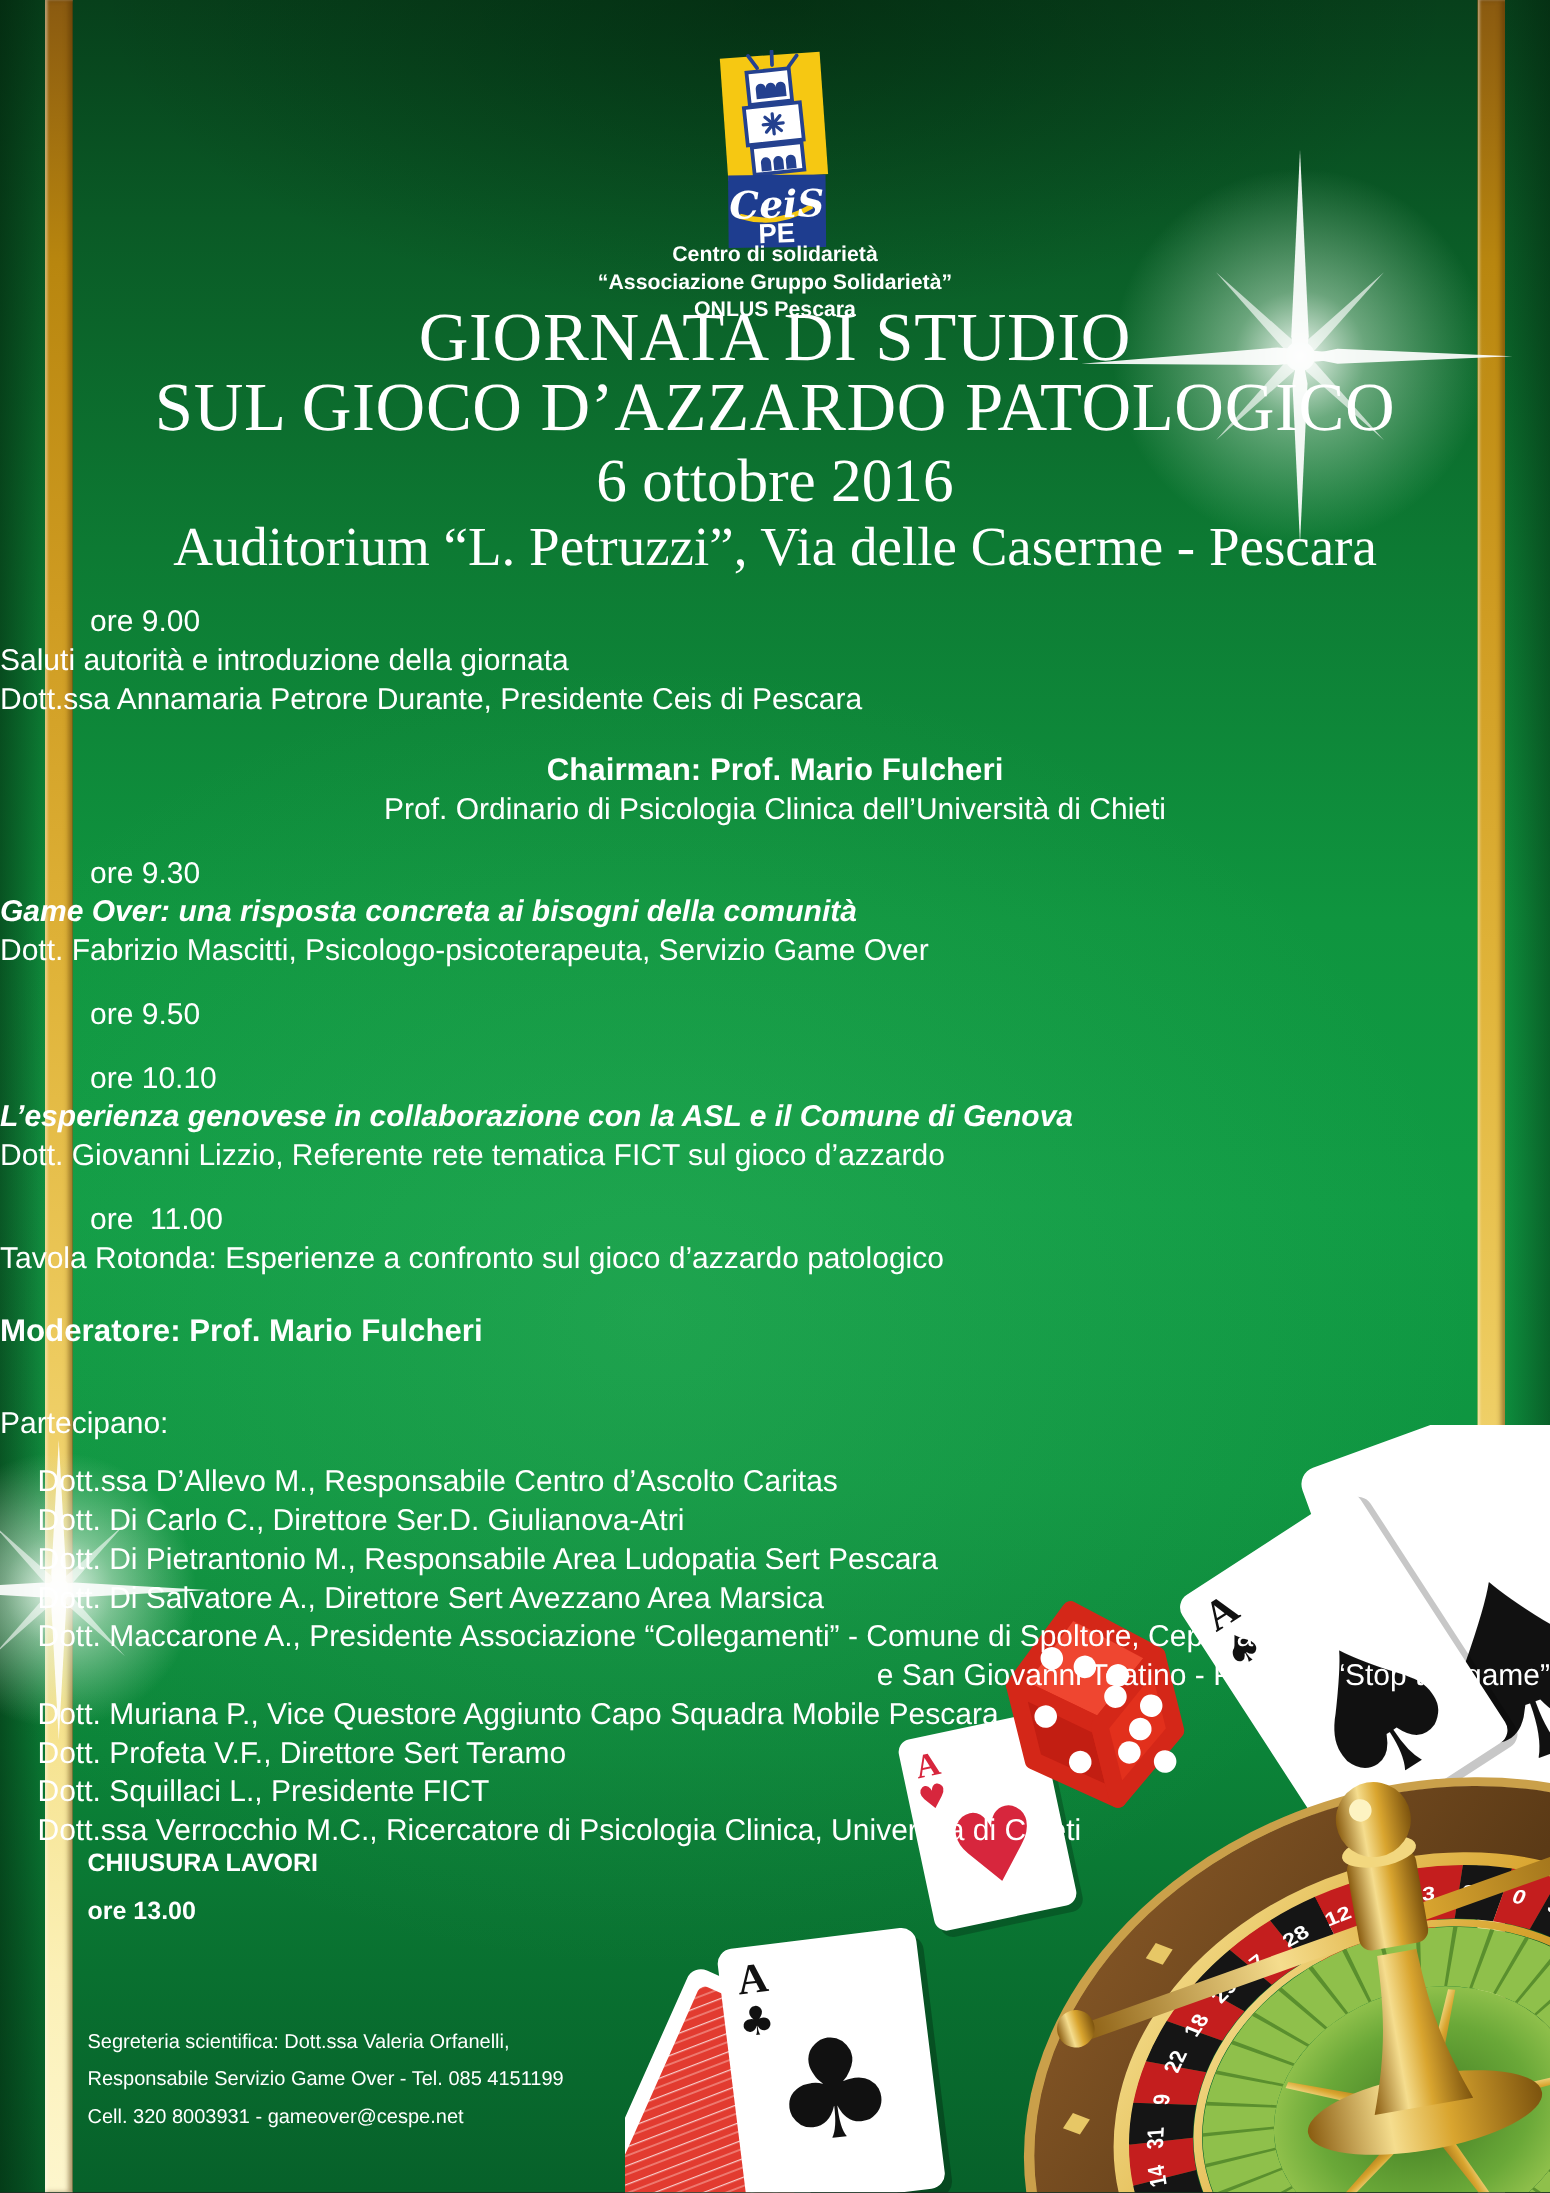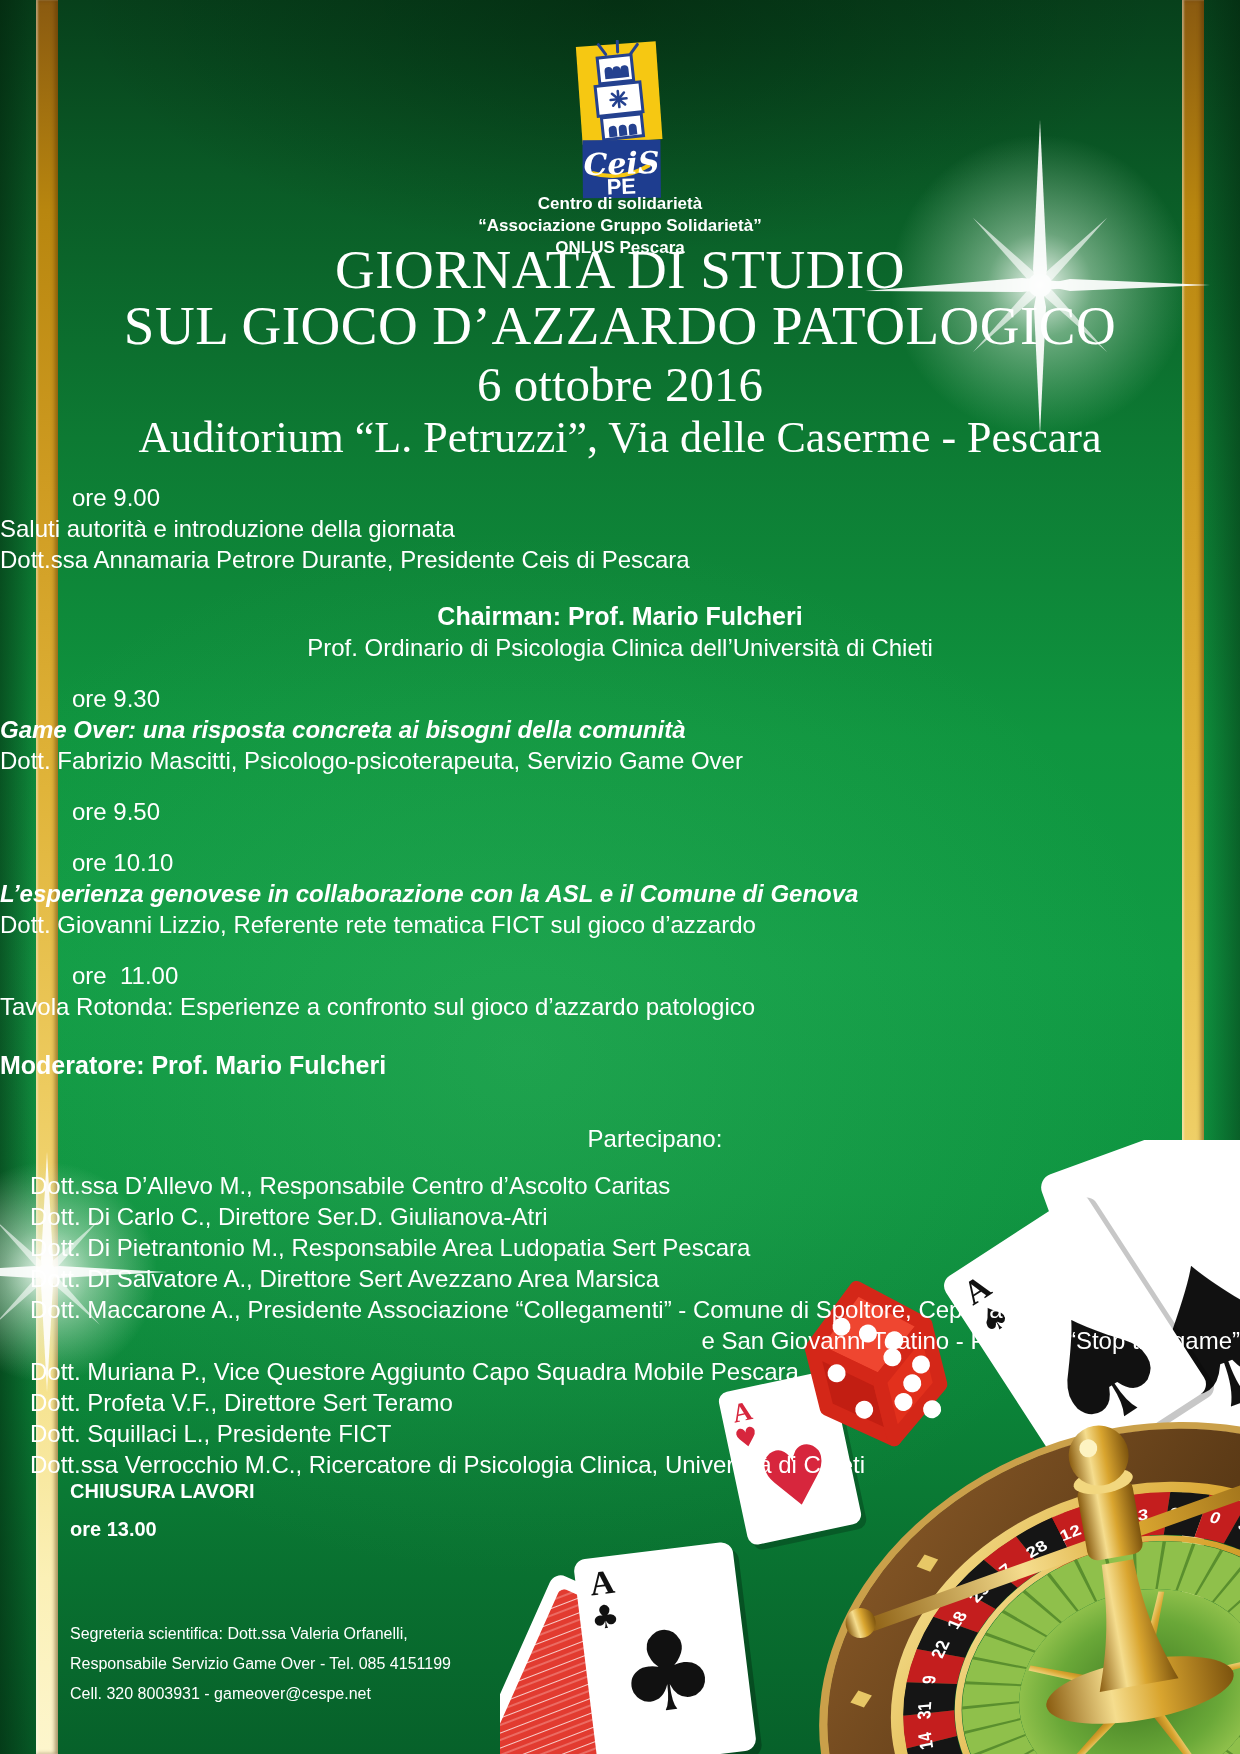--- a/index.html
+++ b/index.html
@@ -42,21 +42,21 @@
   .schedule{position:absolute;top:482px;left:0;right:0;z-index:5;font-size:24px;line-height:31px;}
   .row{display:flex;margin-bottom:20px;flex-direction:column;}
   .row .time{flex:none;width:113px;margin-left:72px;white-space:pre;}
   .row .content{flex:1;margin-right:60px;}
   .session-title{white-space:nowrap;}
   .session-title.em{font-weight:bold;font-style:italic;}
   .center-blk{text-align:center;margin:26px 0 20px;}
   .c-title{font-weight:bold;font-size:25px;line-height:31px;}
   .c-sub{font-size:24px;line-height:31px;}
   .moderator{font-weight:bold;font-size:25px;line-height:31px;margin-top:28px;}
-  .partecipano{margin:42px 0 16px;padding-left:70px;font-size:24px;line-height:31px;text-align:center;}
+  .partecipano{margin:42px 0 16px;font-size:24px;line-height:31px;}
   .plist{margin-top:13px;padding-left:30px;list-style:none;}
   .plist li{font-size:24px;line-height:31px;}
   .plist li.indent{padding-left:226px;text-align:right;}
 
   
   .closing{position:absolute;top:1472px;left:70px;z-index:5;font-weight:bold;font-size:20px;line-height:38px;}
   .secretariat{position:absolute;top:1619px;left:70px;z-index:5;font-size:16px;line-height:30px;}
 
   .decor{position:absolute;left:500px;top:1140px;width:740px;height:614px;z-index:3;}
   .pocket-num{fill:#fff;font-size:19px;font-weight:bold;font-family:"Liberation Sans",sans-serif;text-anchor:middle;}

